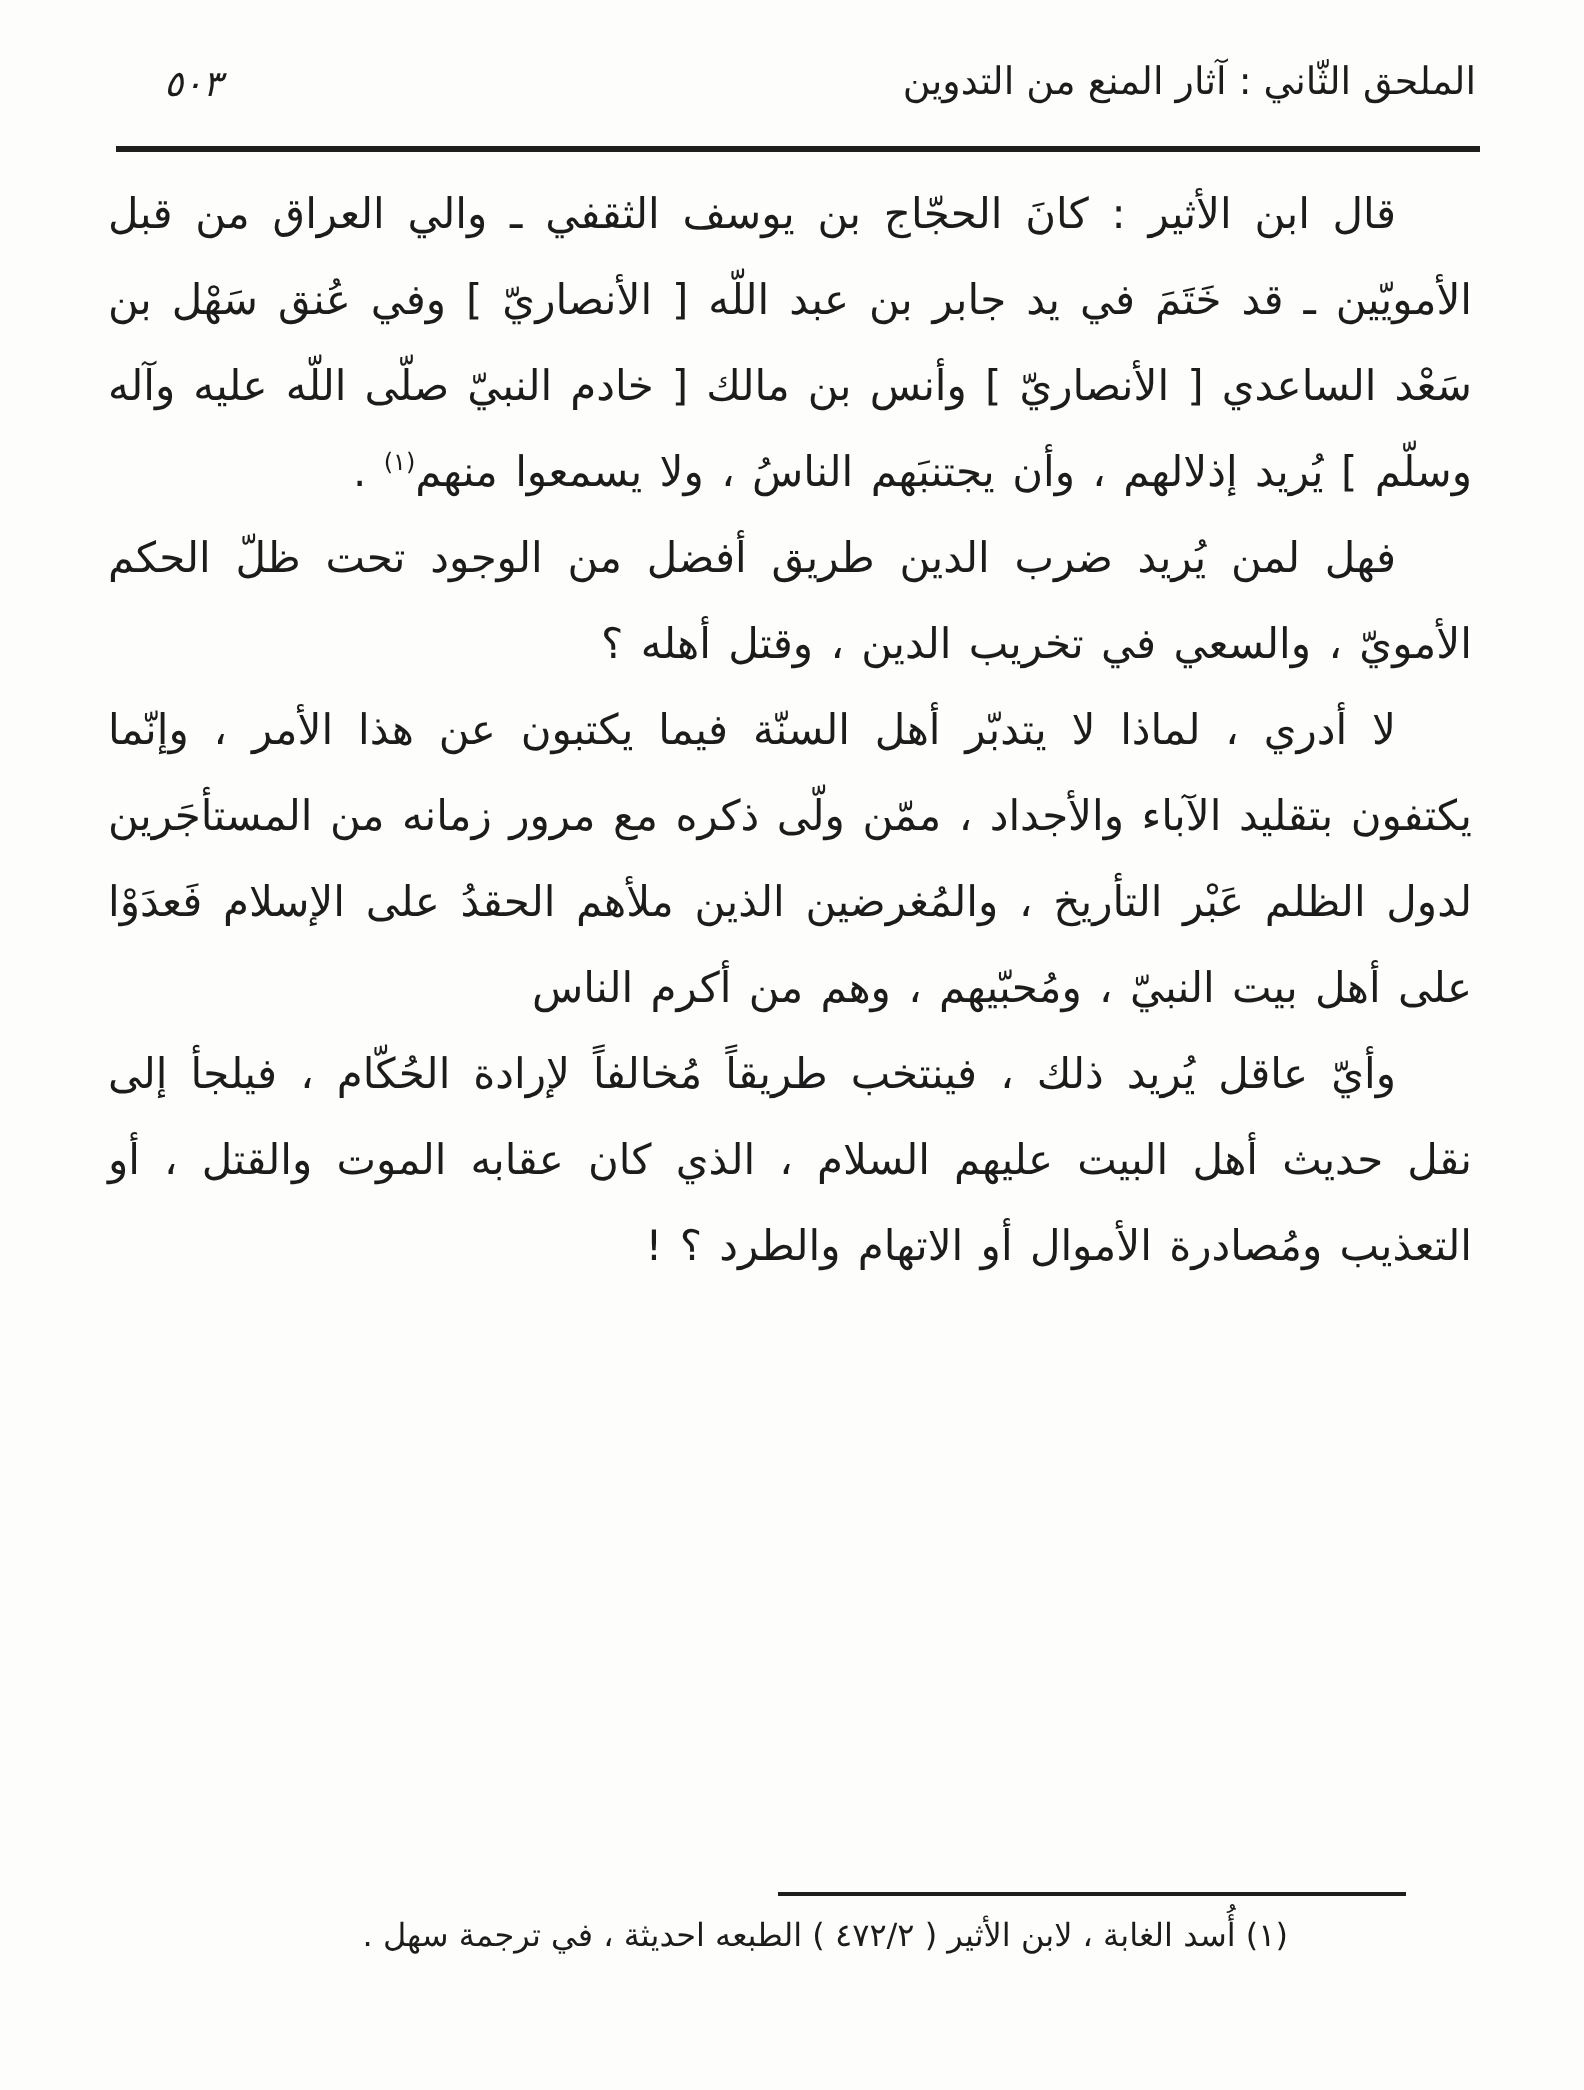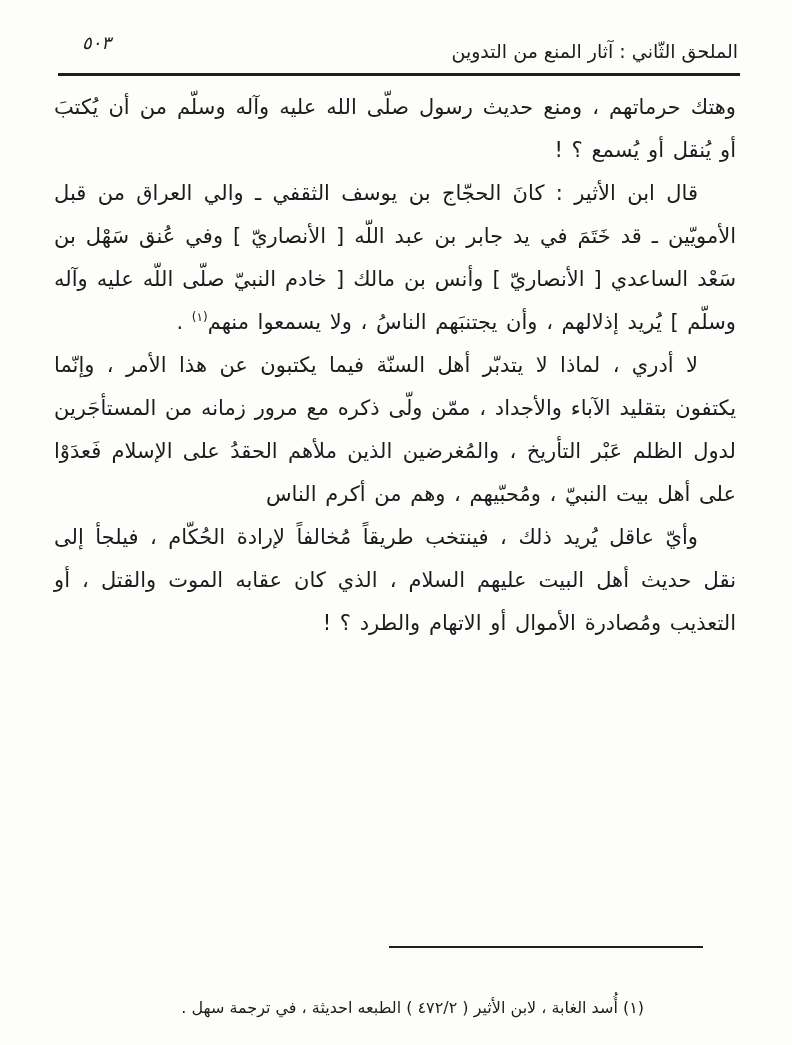--- a/index.html
+++ b/index.html
@@ -29,21 +29,21 @@
     left: 28px;
     top: 8px;
     font-size: 18px;
     letter-spacing: 8px;
     direction: ltr;
     font-style: italic;
   }
   .running-title {
     position: absolute;
     right: 0;
-    top: 16px;
+    top: 6px;
     font-size: 19px;
     direction: rtl;
   }
   .header-rule {
     position: absolute;
     top: 73px;
     left: 58px;
     right: 52px;
     height: 3px;
     background: #1e1e1e;
@@ -80,41 +80,40 @@
   }
   .footnote {
     position: absolute;
     top: 954px;
     right: 148px;
     max-width: 600px;
     direction: rtl;
     font-size: 16px;
     line-height: 28px;
     white-space: nowrap;
-    margin-top: 40px;
   }
 </style>
 </head>
 <body>
 
 <div class="page">
 
   <header class="page-header">
     <div class="page-number">٥٠٣</div>
     <div class="running-title">الملحق الثّاني : آثار المنع من التدوين</div>
   </header>
 
   <div class="header-rule"></div>
 
   <main class="body-text">
-    <p class="para no-indent">وهتك حرماتهم ، ومنع حديث رسول صلّى الله عليه وآله وسلّم من أن يُكتبَ أو يُنقل أو يُسمع ؟ !</p>
 
 
     <p class="para"><span>قال ابن الأثير : كانَ الحجّاج بن يوسف الثقفي ـ والي العراق من قبل الأمويّين ـ قد خَتَمَ في يد جابر بن عبد اللّه [ الأنصاريّ ] وفي عُنق سَهْل بن سَعْد الساعدي [ الأنصاريّ ] وأنس بن مالك [ خادم النبيّ صلّى اللّه عليه وآله وسلّم ] يُريد إذلالهم ، وأن يجتنبَهم الناسُ ، ولا يسمعوا منهم</span><sup class="fn-ref">(١)</sup><span> .</span></p>
 
+    <p class="para">فهل لمن يُريد ضرب الدين طريق أفضل من الوجود تحت ظلّ الحكم الأمويّ ، والسعي في تخريب الدين ، وقتل أهله ؟</p>
 
     <p class="para">لا أدري ، لماذا لا يتدبّر أهل السنّة فيما يكتبون عن هذا الأمر ، وإنّما يكتفون بتقليد الآباء والأجداد ، ممّن ولّى ذكره مع مرور زمانه من المستأجَرين لدول الظلم عَبْر التأريخ ، والمُغرضين الذين ملأهم الحقدُ على الإسلام فَعدَوْا على أهل بيت النبيّ ، ومُحبّيهم ، وهم من أكرم الناس</p>
 
     <p class="para">وأيّ عاقل يُريد ذلك ، فينتخب طريقاً مُخالفاً لإرادة الحُكّام ، فيلجأ إلى نقل حديث أهل البيت عليهم السلام ، الذي كان عقابه الموت والقتل ، أو التعذيب ومُصادرة الأموال أو الاتهام والطرد ؟ !</p>
   </main>
 
   <div class="footnote-rule"></div>
 
   <div class="footnote">(١) أُسد الغابة ، لابن الأثير ( ٤٧٢/٢ ) الطبعه احديثة ، في ترجمة سهل .</div>
 

